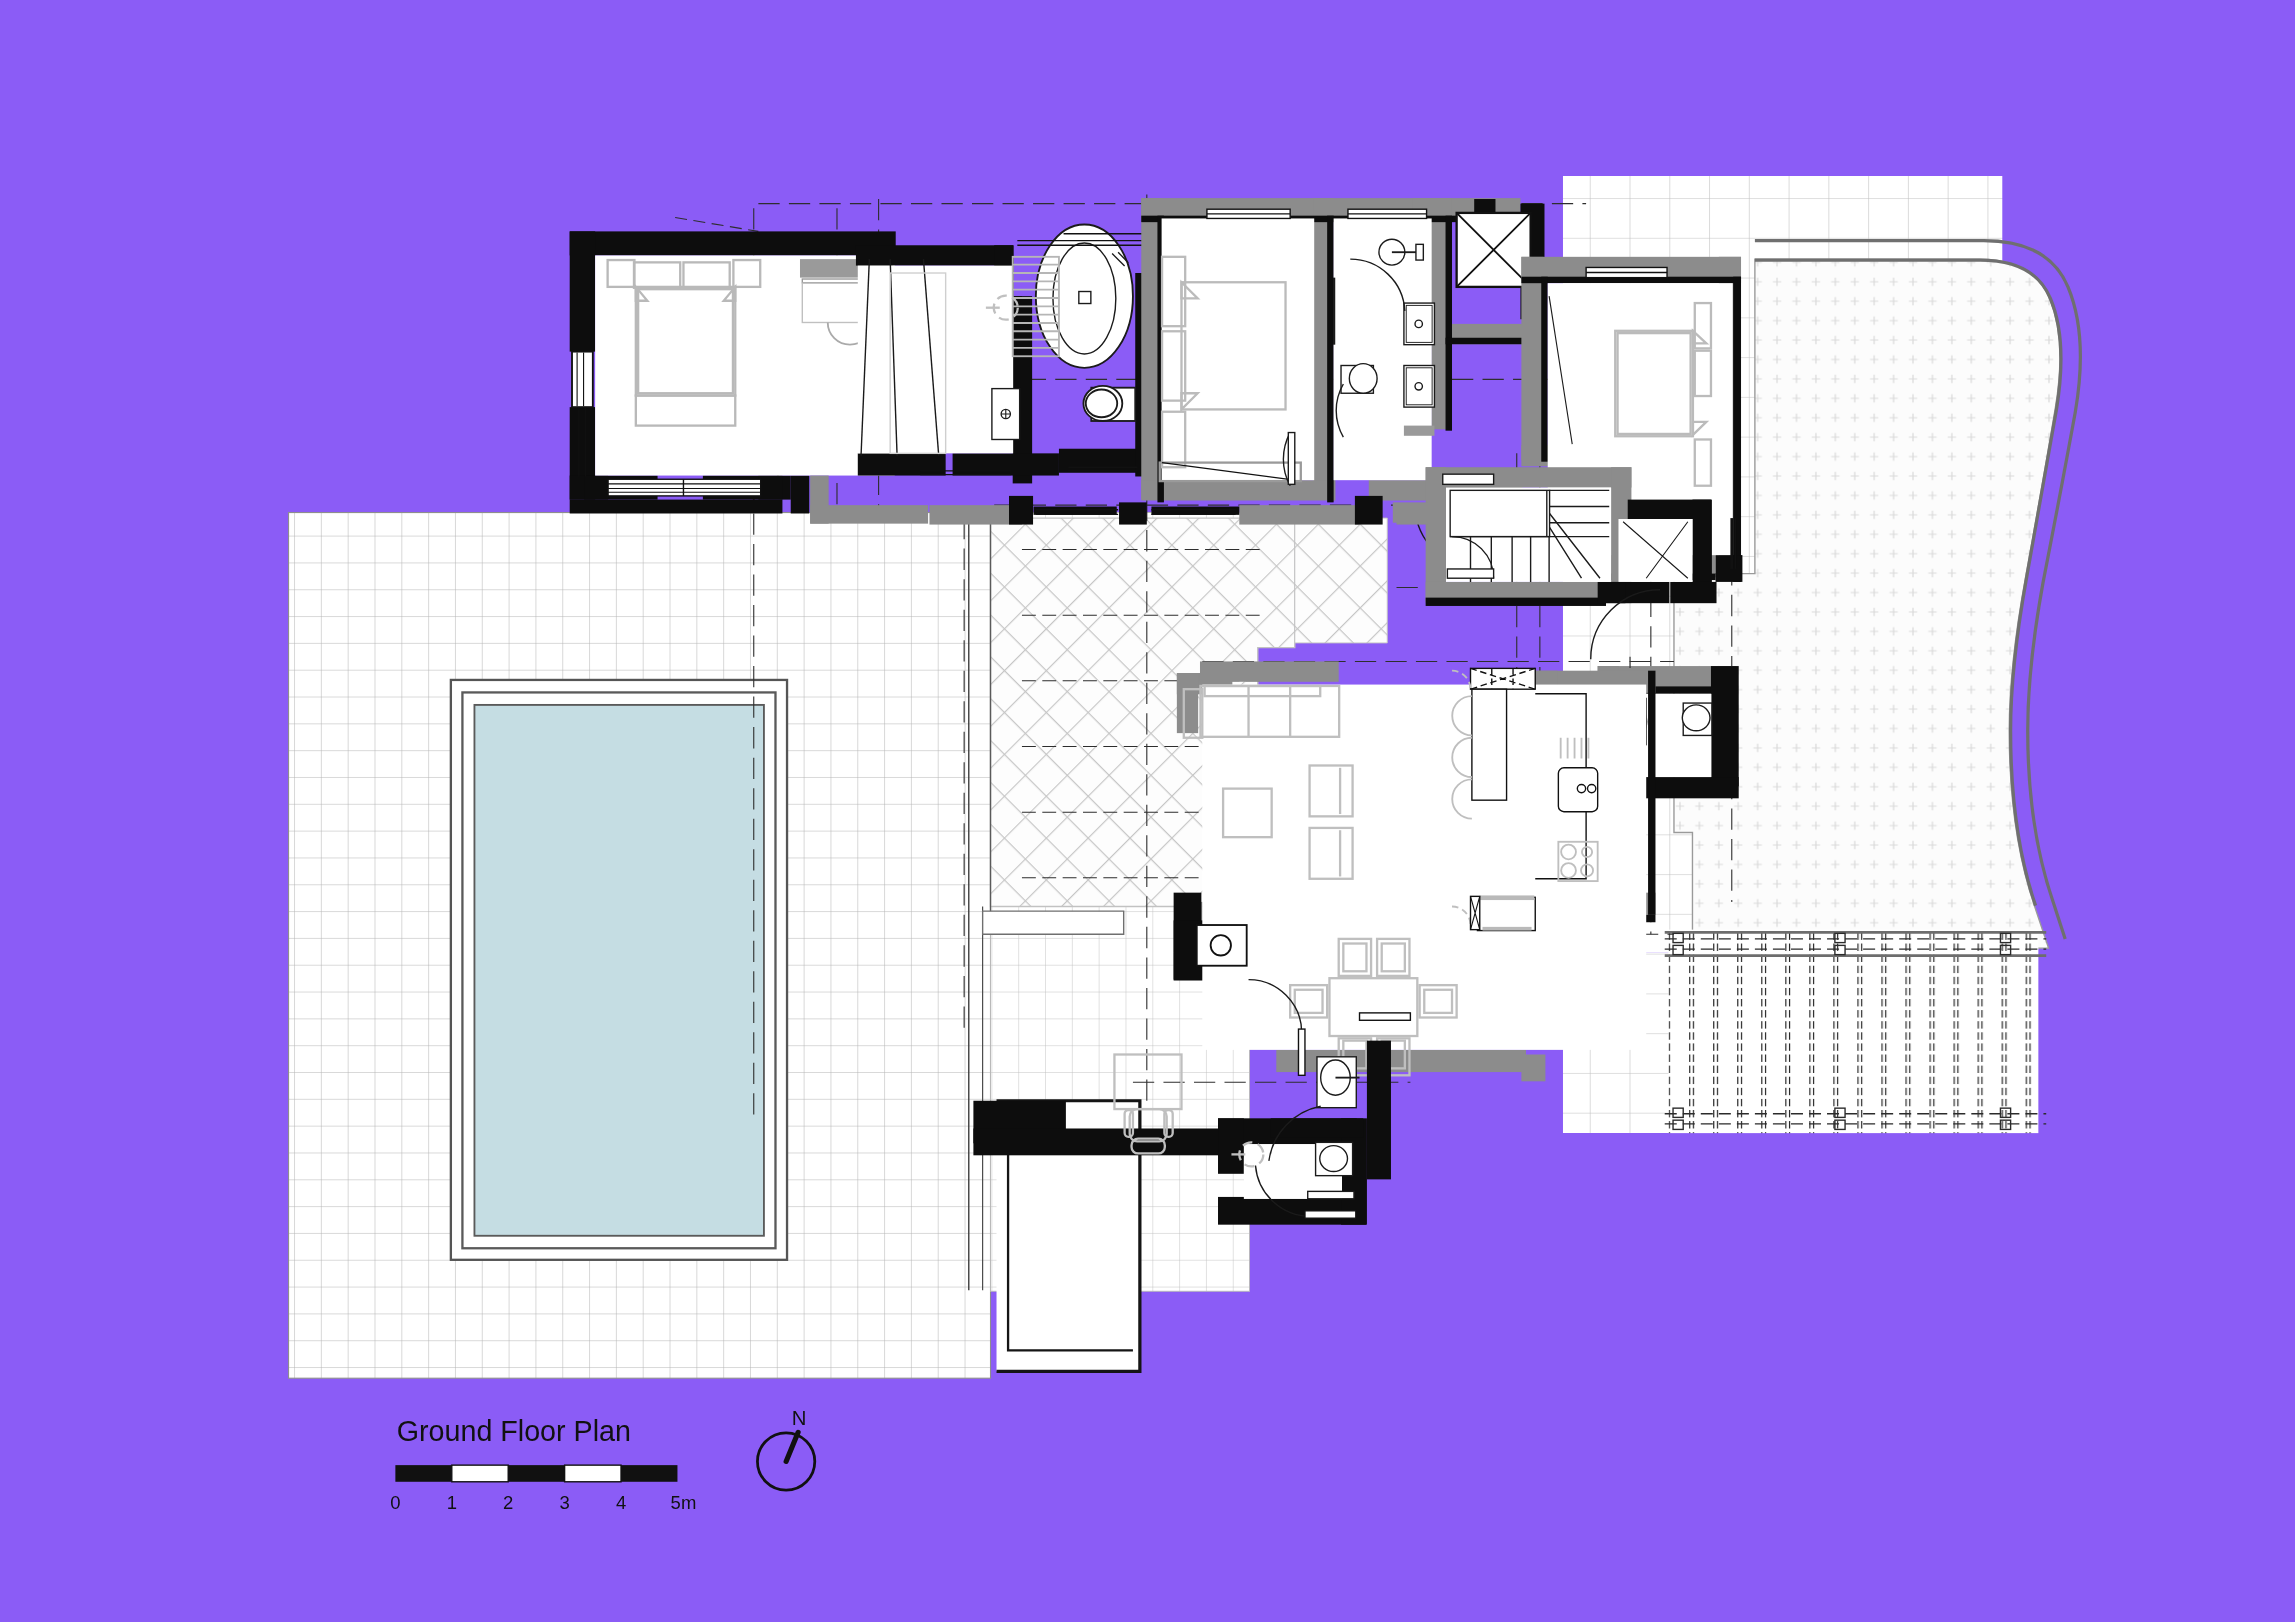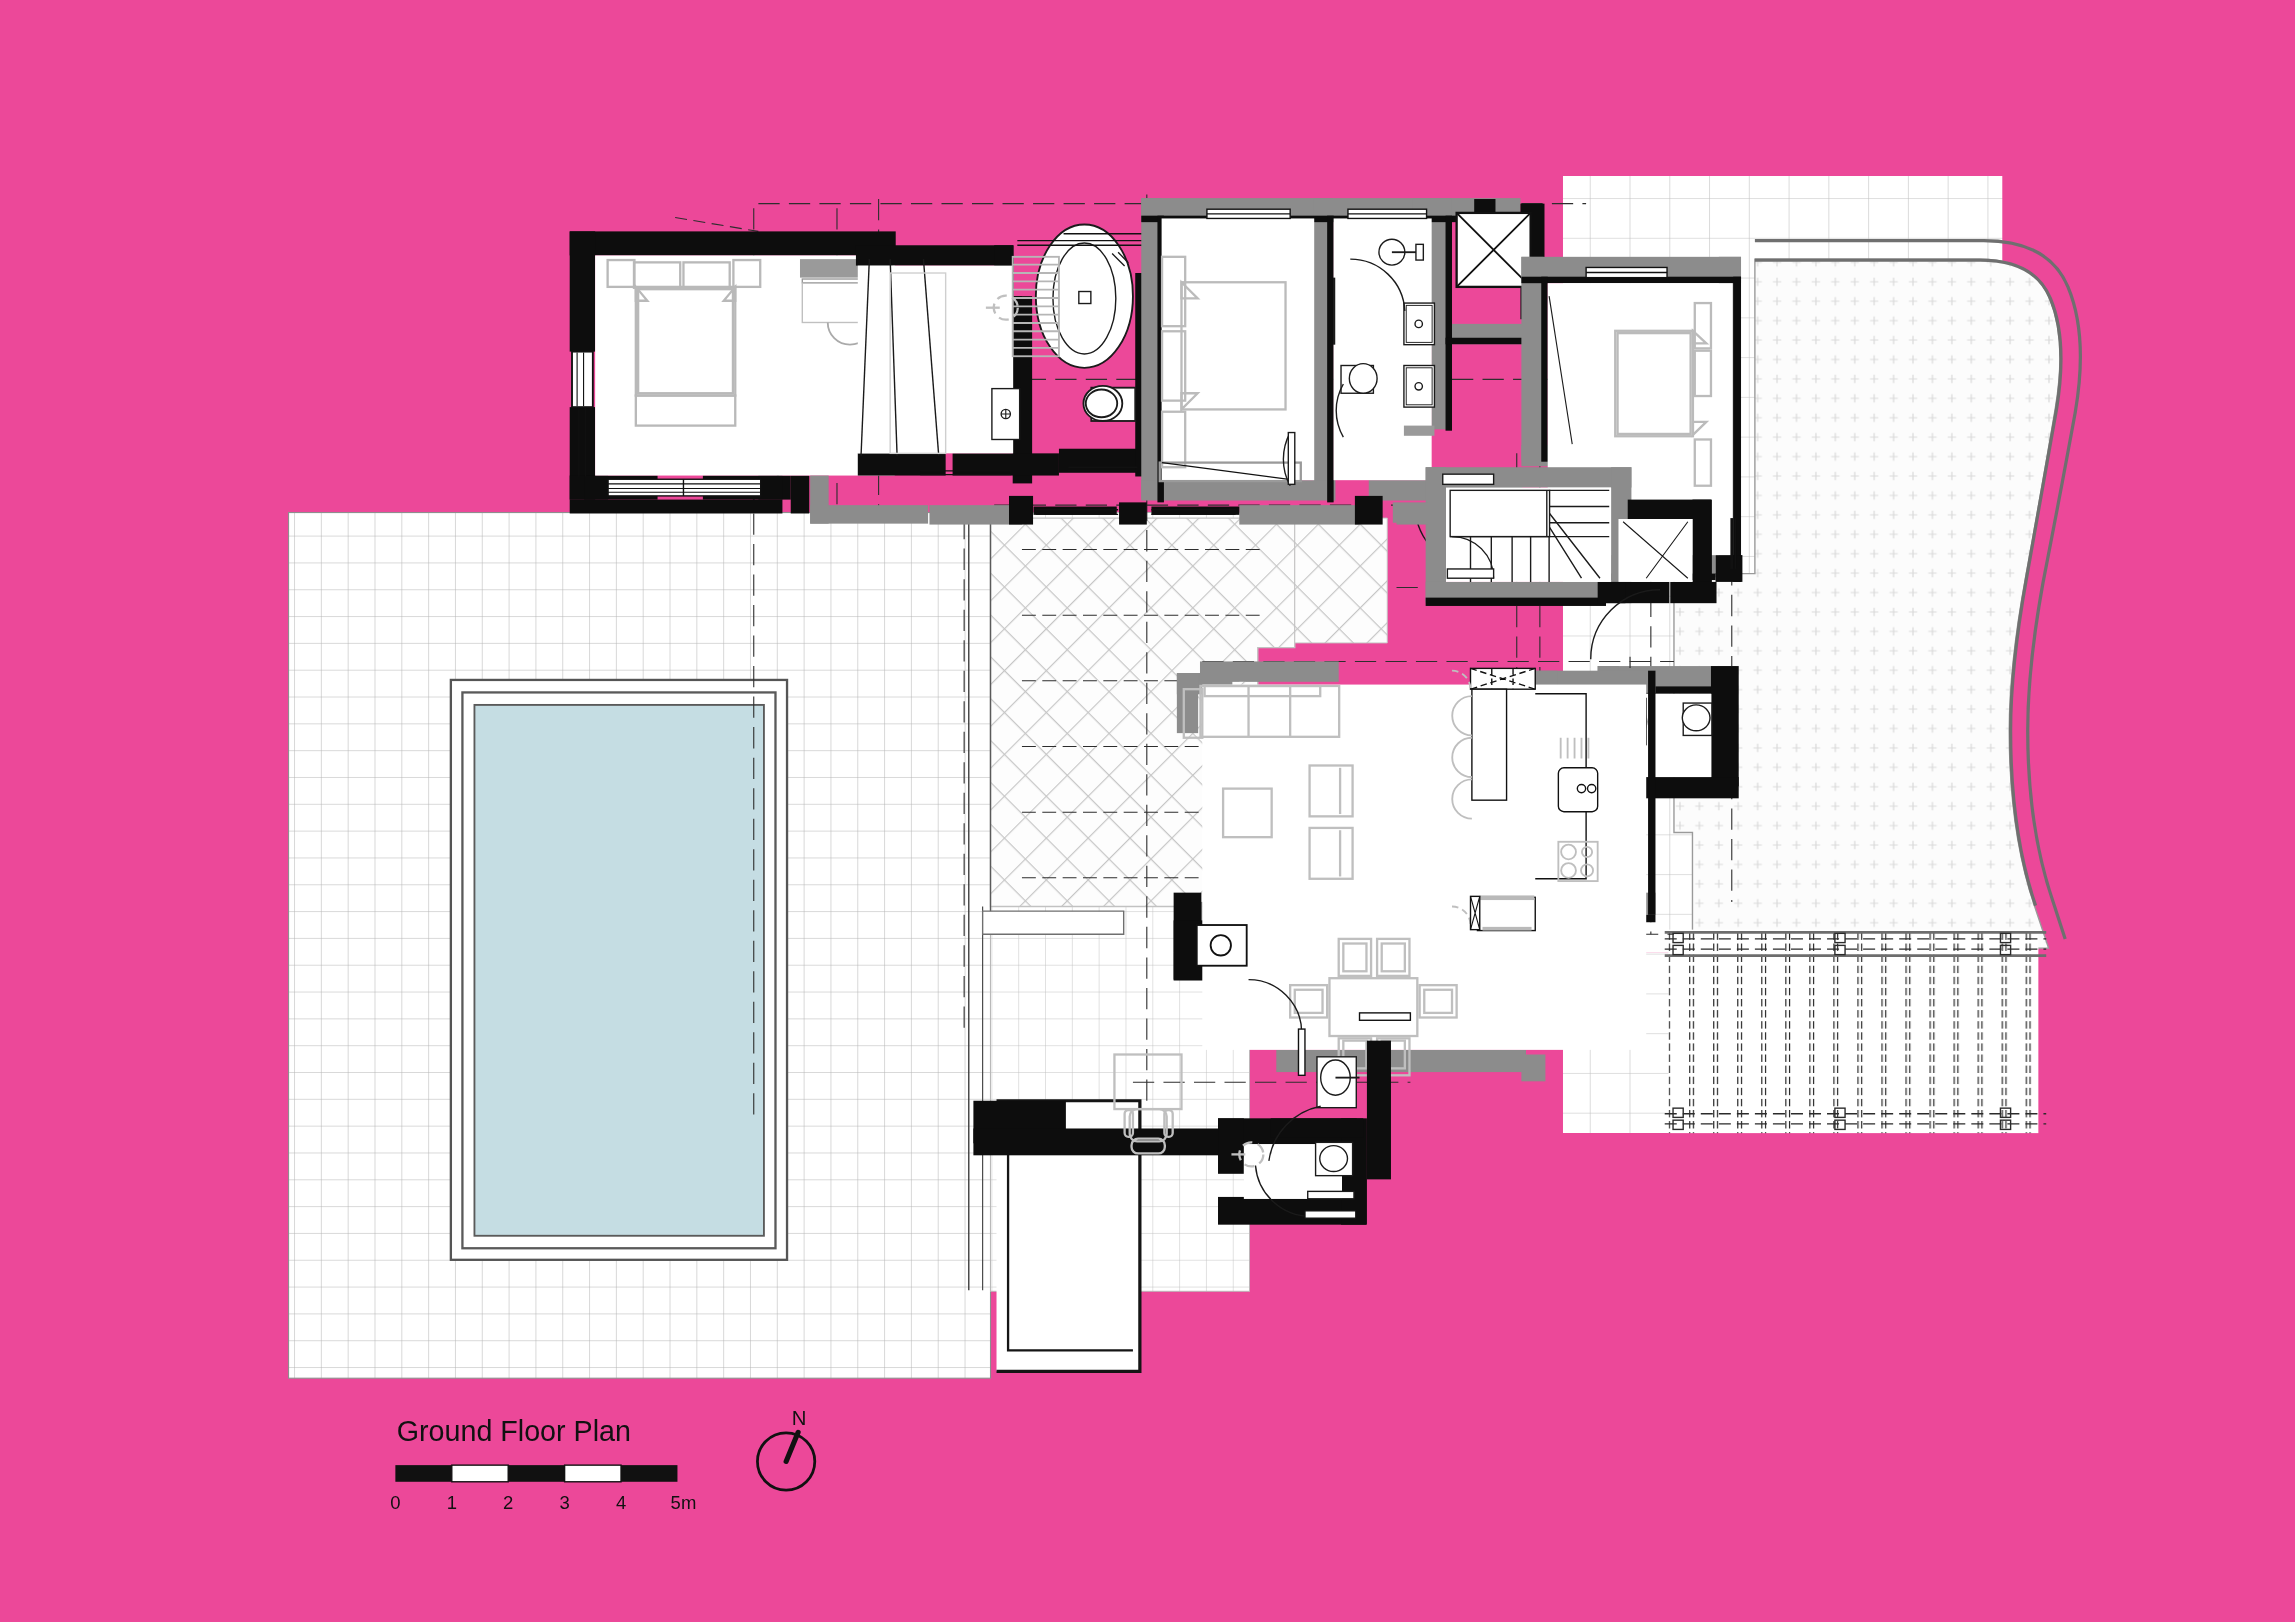--- a/index.html
+++ b/index.html
@@ -1,17 +1,17 @@
 <!DOCTYPE html>
 <html style="font-size:7.4px"><head>
 <meta charset="utf-8">
 <style>
   html,body{margin:0;padding:0;background:#ffffff;}
   body{width:2295px;height:1623px;overflow:hidden;font-family:"Liberation Sans",sans-serif;}
-  #sheet{position:relative;width:2295px;height:1623px;background:#ec4899;}
+  #sheet{position:relative;width:2295px;height:1623px;background:#8b5cf6;}
   svg{display:block;}
   .ttl{font-family:"Liberation Sans",sans-serif;font-size:62px;fill:#111;}
   .sc{font-family:"Liberation Sans",sans-serif;font-size:40px;fill:#111;}
   .nn{font-family:"Liberation Sans",sans-serif;font-size:44px;fill:#111;}
 </style>
 </head>
 <body>
 
 <div id="sheet">
 

